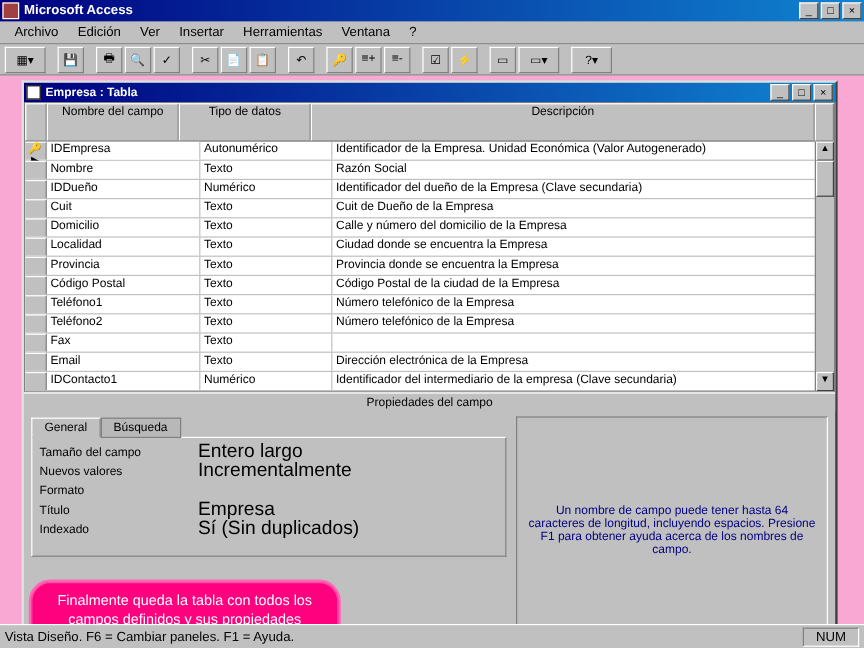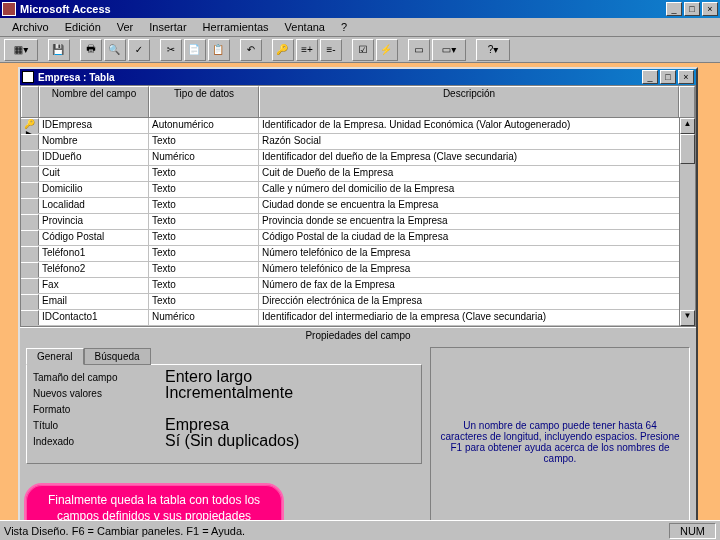--- a/index.html
+++ b/index.html
@@ -7,37 +7,37 @@
 .titlebar { background: linear-gradient(to right, #000080, #1084d0); color: #fff; height: 18px; display: flex; align-items: center; padding: 0 2px; }
 .titlebar .app-icon { width: 14px; height: 14px; background: #a04040; margin-right: 4px; border: 1px solid #fff; }
 .titlebar .title { flex: 1; font-weight: bold; }
 .winbtn { width: 16px; height: 14px; background: #c0c0c0; border: 1px solid; border-color: #fff #404040 #404040 #fff; margin-left: 2px; font-size: 9px; line-height: 12px; text-align: center; color: #000; }
 .menubar { background: #c0c0c0; height: 19px; display: flex; align-items: center; padding: 0 4px; border-bottom: 1px solid #808080; }
 .menubar span { padding: 2px 8px; }
 .toolbar { background: #c0c0c0; height: 26px; display: flex; align-items: center; padding: 2px 4px; gap: 2px; border-bottom: 1px solid #808080; }
 .tbbtn { width: 22px; height: 22px; background: #c0c0c0; border: 1px solid; border-color: #fff #808080 #808080 #fff; display: flex; align-items: center; justify-content: center; font-size: 10px; }
 .tbbtn.wide { width: 34px; }
 .tbsep { width: 6px; }
-.workspace { background: #fdba74; padding: 4px 6px 4px 18px; height: 477px; position: relative; }
+.workspace { background: #f9a8d4; padding: 4px 6px 4px 18px; height: 477px; position: relative; }
 .childwin { background: #c0c0c0; border: 2px solid; border-color: #dfdfdf #404040 #404040 #dfdfdf; width: 680px; }
 .childtitle { background: linear-gradient(to right, #000080, #1084d0); color: #fff; height: 16px; display: flex; align-items: center; padding: 0 2px; }
 .childtitle .doc-icon { width: 12px; height: 12px; background: #fff; border: 1px solid #000; margin-right: 4px; }
 .childtitle .t { flex: 1; font-weight: bold; font-size: 10px; }
 .grid { background: #fff; border: 1px solid #808080; }
 .grid-header { display: flex; background: #c0c0c0; border-bottom: 1px solid #808080; height: 32px; }
 .gh { border-right: 1px solid #808080; border-top: 1px solid #fff; border-left: 1px solid #fff; padding: 1px 4px; text-align: center; font-size: 10px; }
 .gh.sel { width: 18px; }
 .gh.c1 { width: 110px; }
 .gh.c2 { width: 110px; }
 .gh.c3 { flex: 1; }
 .gh.scr { width: 16px; }
 .grid-body { height: 208px; overflow: hidden; position: relative; }
 .row { display: flex; height: 16px; border-bottom: 1px solid #c0c0c0; }
 .row .sel { width: 18px; background: #c0c0c0; border-right: 1px solid #808080; border-top: 1px solid #fff; text-align: center; font-size: 9px; }
-.row .c1 { width: 110px; border-right: 1px solid #c0c0c0; padding: 1px 3px; font-size: 10px; }
+.row .c1 { width: 128px; border-right: 1px solid #c0c0c0; padding: 1px 3px; font-size: 10px; }
 .row .c2 { width: 110px; border-right: 1px solid #c0c0c0; padding: 1px 3px; font-size: 10px; }
 .row .c3 { flex: 1; padding: 1px 3px; font-size: 10px; white-space: nowrap; overflow: hidden; }
 .row.active .c1 { background: #fff; }
 .row.active .sel { font-weight: bold; }
 .vscroll { position: absolute; right: 0; top: 0; width: 16px; height: 100%; background: #c0c0c0; border-left: 1px solid #808080; }
 .vscroll .arr { height: 16px; background: #c0c0c0; border: 1px solid; border-color: #fff #404040 #404040 #fff; font-size: 8px; text-align: center; }
 .vscroll .thumb { height: 30px; background: #c0c0c0; border: 1px solid; border-color: #fff #404040 #404040 #fff; }
 .propsbar { background: #c0c0c0; text-align: center; padding: 2px; border-top: 1px solid #fff; font-size: 10px; }
 .propsarea { display: flex; padding: 4px 6px 6px 6px; height: 200px; gap: 8px; }
 .propsleft { flex: 1; }
@@ -180,21 +180,20 @@
           <div class="row">
             <div class="sel"></div>
             <div class="c1">Teléfono2</div>
             <div class="c2">Texto</div>
             <div class="c3">Número telefónico de la Empresa</div>
           </div>
           <div class="row">
             <div class="sel"></div>
             <div class="c1">Fax</div>
             <div class="c2">Texto</div>
-            <div class="c3">Número de fax de la Empresa</div>
           </div>
           <div class="row">
             <div class="sel"></div>
             <div class="c1">Email</div>
             <div class="c2">Texto</div>
             <div class="c3">Dirección electrónica de la Empresa</div>
           </div>
           <div class="row">
             <div class="sel"></div>
             <div class="c1">IDContacto1</div>

